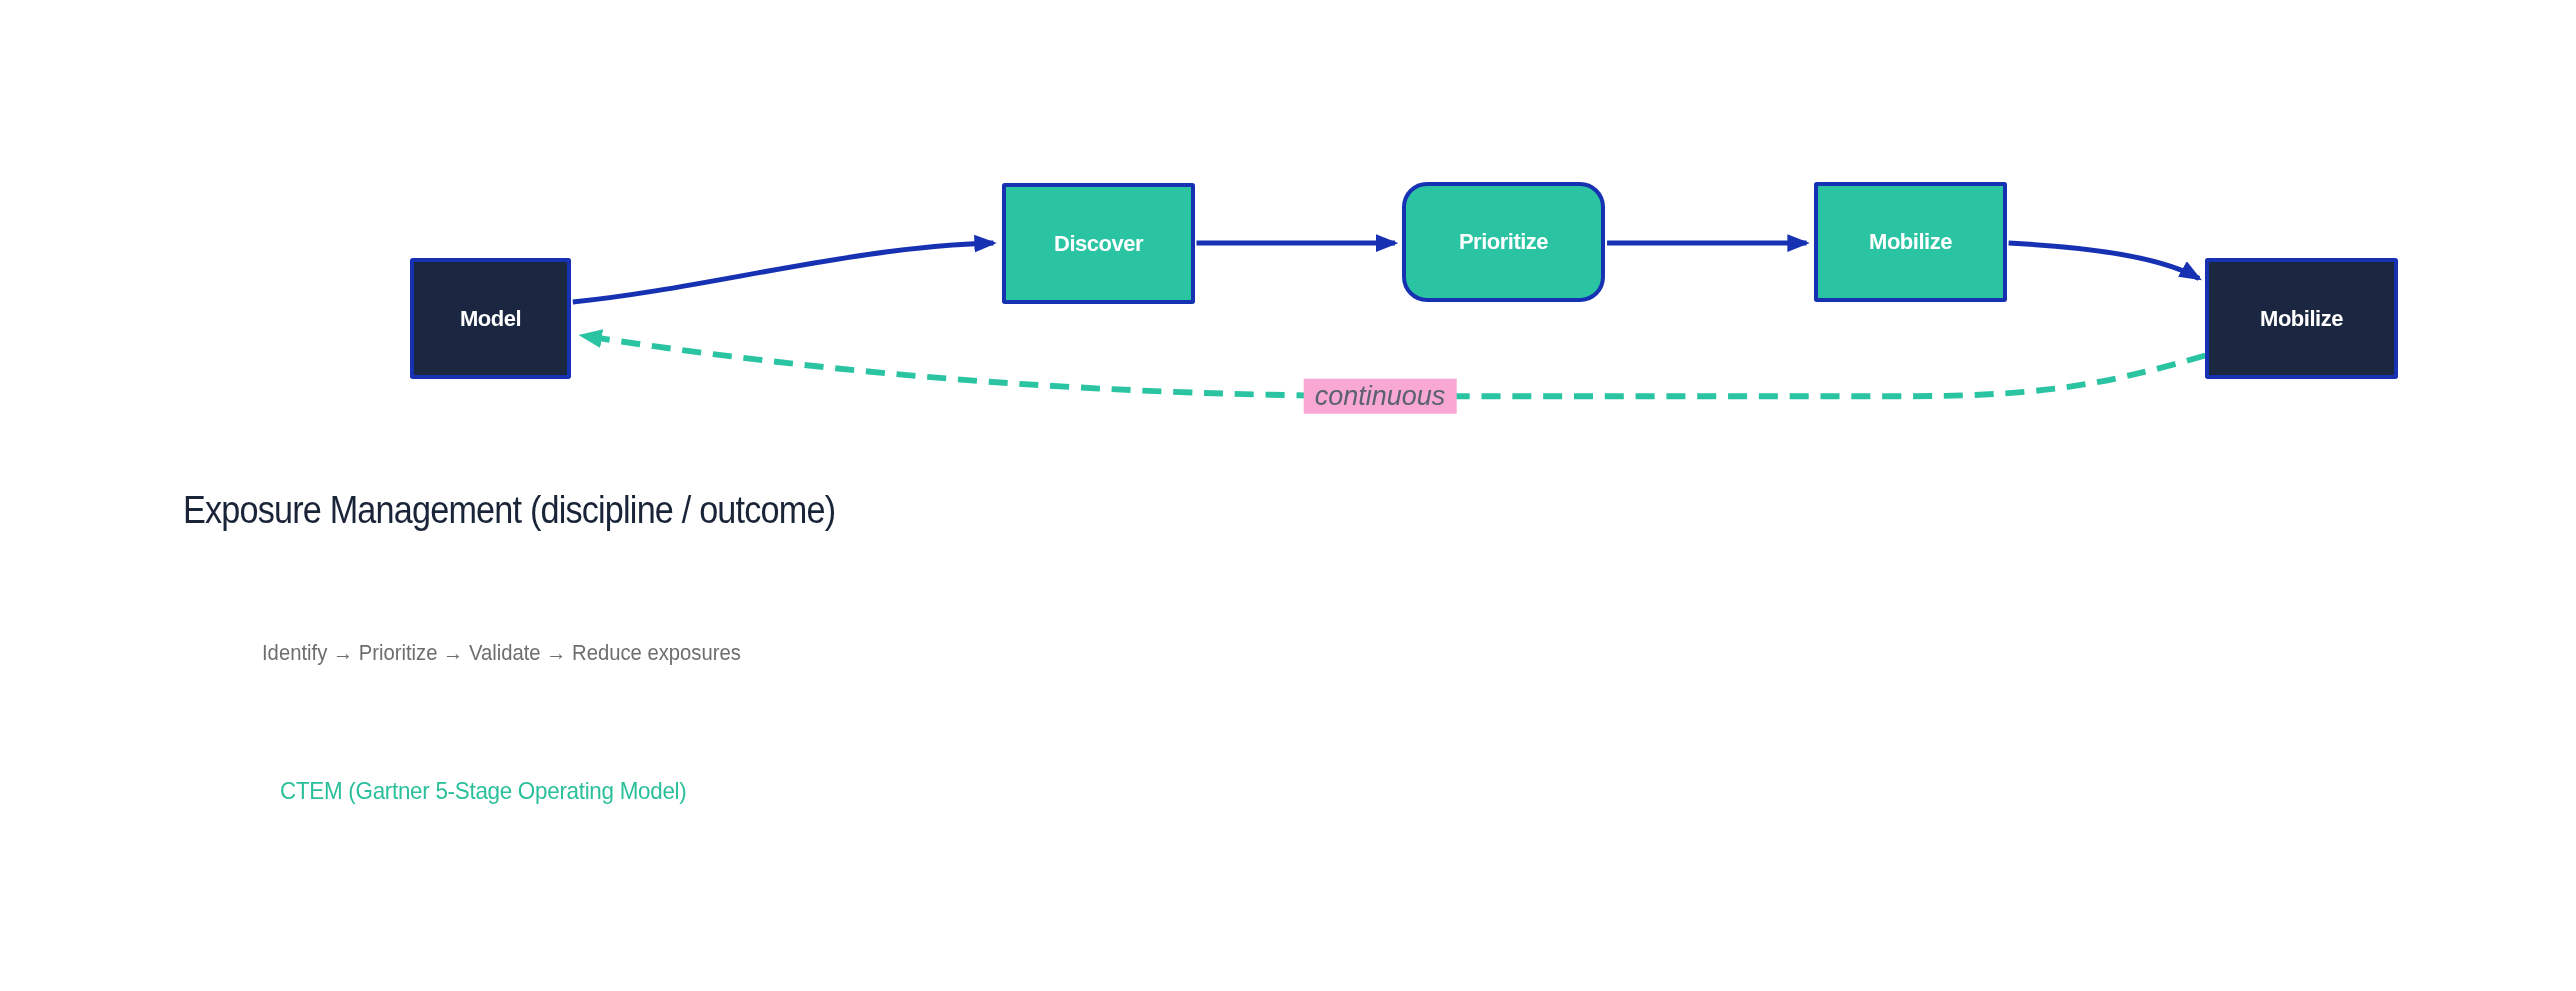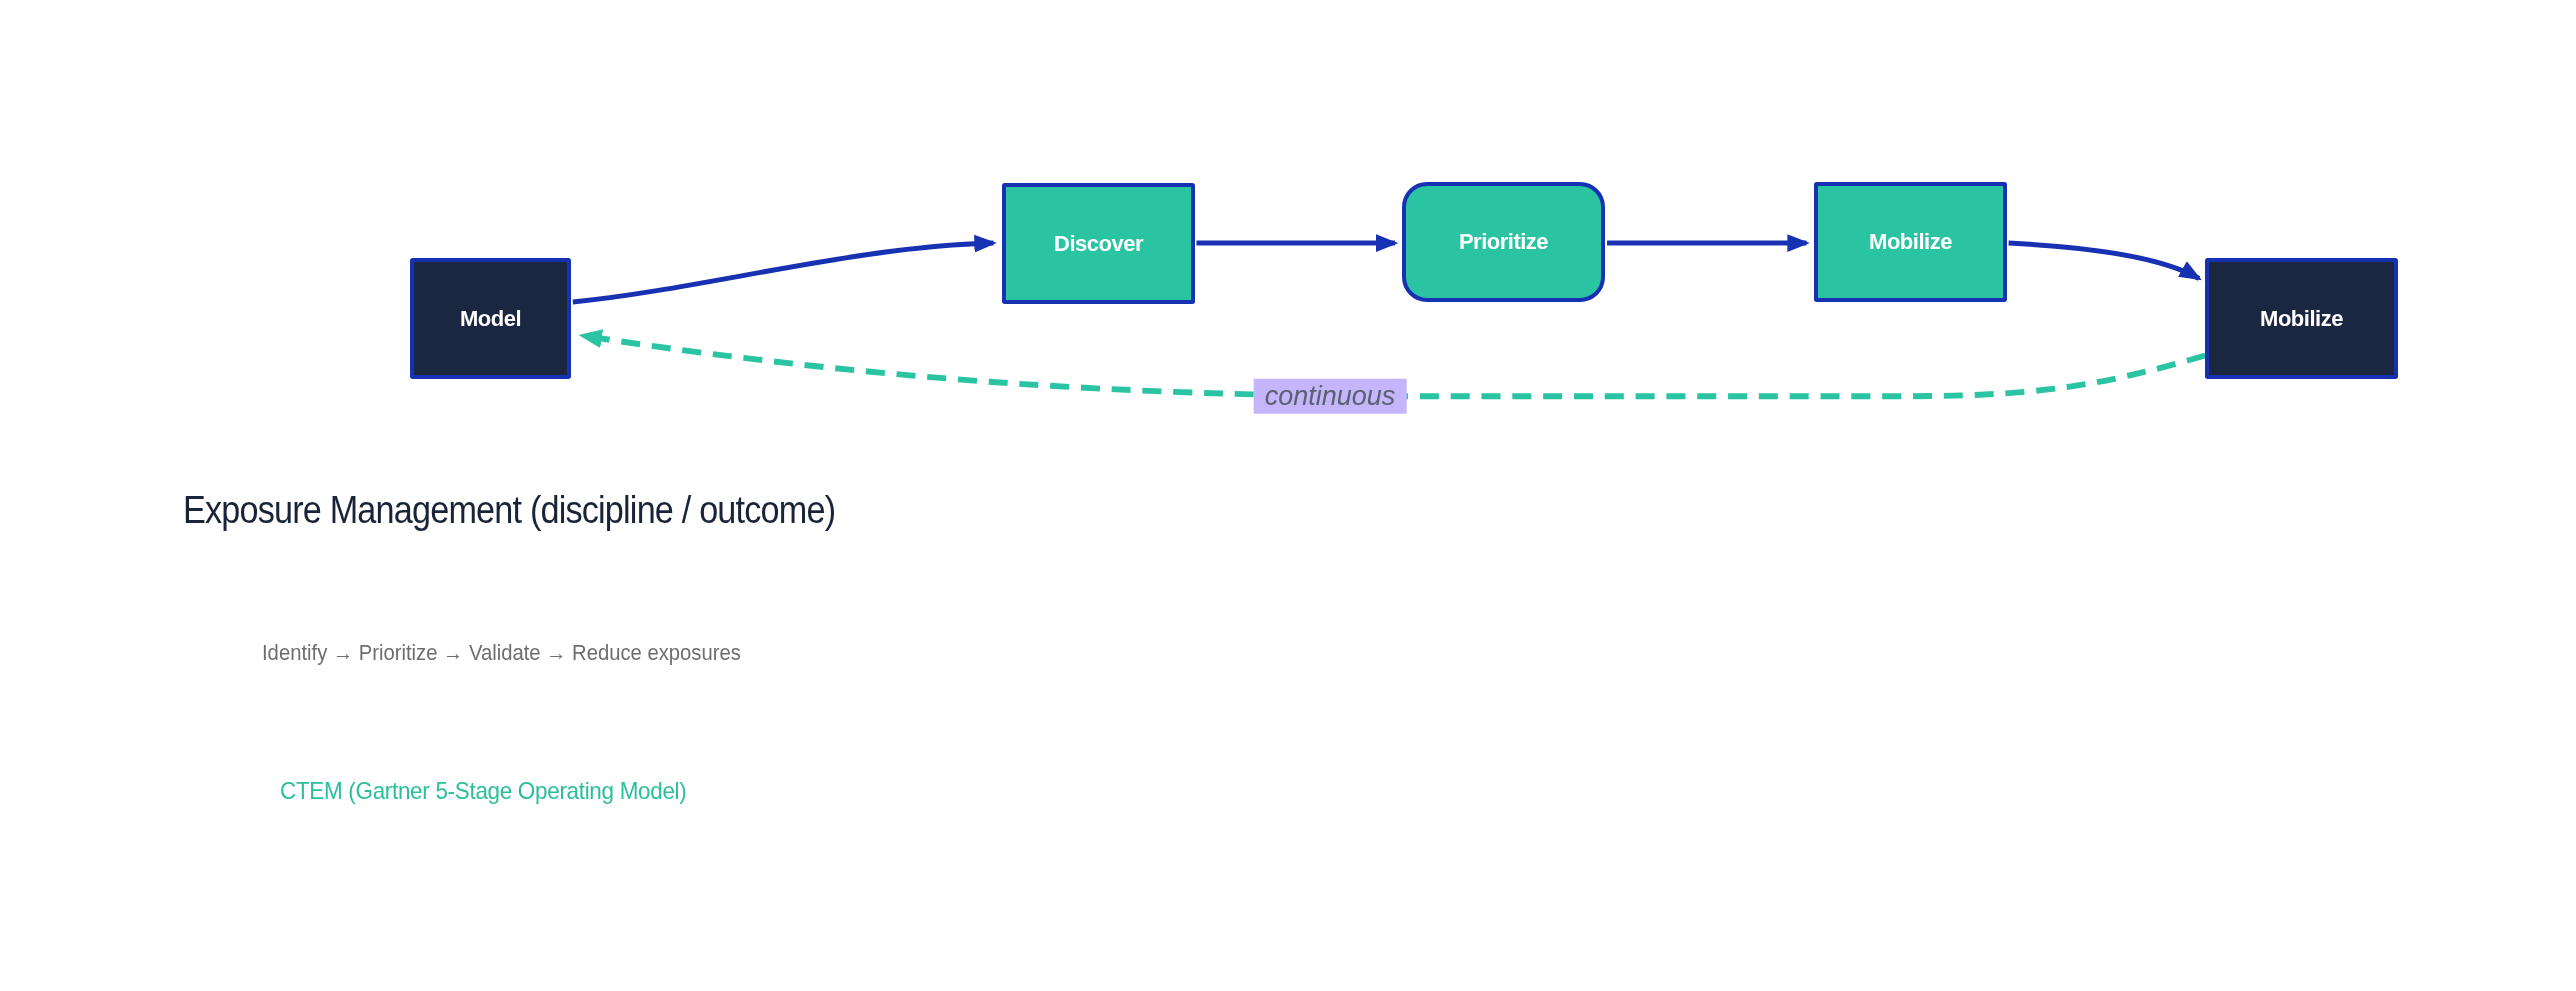--- a/index.html
+++ b/index.html
@@ -49,23 +49,23 @@
     letter-spacing: -0.5px;
   }
   .stage-scope      { left: 410px;  top: 258px; width: 161px; height: 121px; }
   .stage-discover   { left: 1002px; top: 183px; width: 193px; height: 121px; }
   .stage-prioritize { left: 1402px; top: 182px; width: 203px; height: 120px; border-radius: 25px; }
   .stage-validate   { left: 1814px; top: 182px; width: 193px; height: 120px; }
   .stage-mobilize   { left: 2205px; top: 258px; width: 193px; height: 121px; }
 
   .loop-label {
     position: absolute;
-    left: 1330px; top: 396px;
+    left: 1380px; top: 396px;
     transform: translate(-50%, -50%);
-    background: #c4b5fd;
+    background: #f9a8d4;
     padding: 1.8px 11px;
     font-size: 27px;
     font-style: italic;
     font-weight: 500;
     color: var(--c-loop_label_text, #5b6170);
     white-space: nowrap;
   }
 
   .caption-title {
     position: absolute;

